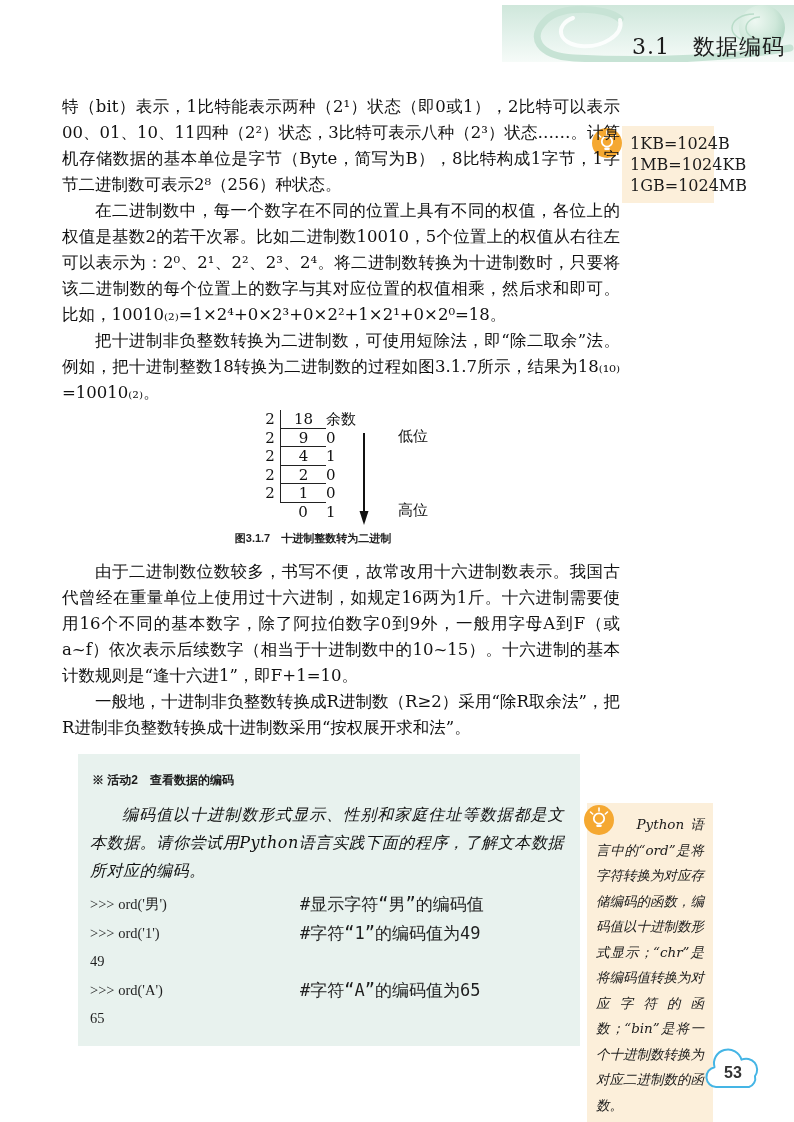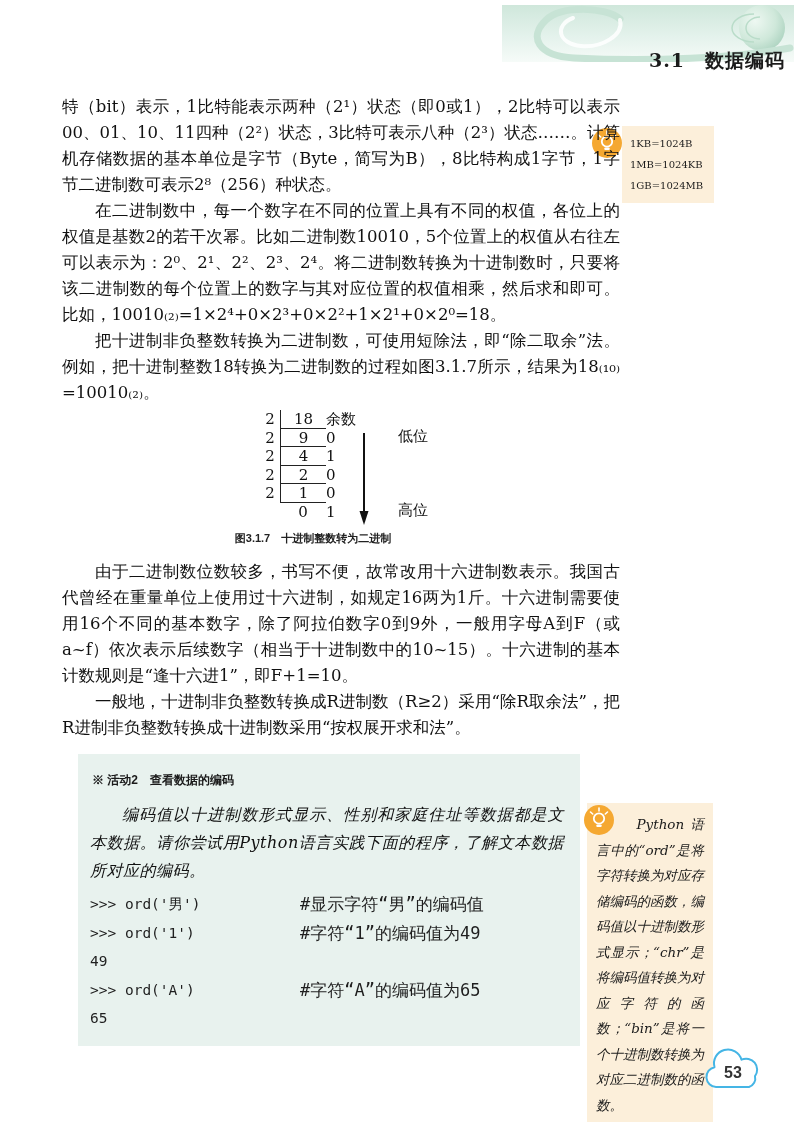--- a/index.html
+++ b/index.html
@@ -10,22 +10,22 @@
     font-family:"DejaVu Serif", serif; color:#111;
   }
 
   
   .header-band {
     position:absolute; left:502px; top:5px; width:292px; height:57px;
     background:linear-gradient(180deg,#cfe7db 0%,#e4f2ec 55%,#f6fbf8 100%);
   }
   .header-band svg { position:absolute; left:0; top:0; }
   .section-title {
-    position:absolute; right:9px; top:43px;
-    font-weight:bold; font-size:19px; letter-spacing:1px; color:#1b1b1b;
+    position:absolute; right:9px; top:27px;
+    font-weight:normal; font-size:22px; letter-spacing:1px; color:#1b1b1b;
     font-family:"DejaVu Serif", serif;
   }
 
   
   .main {
     position:absolute; left:62px; top:94px; width:558px;
     font-size:16.5px; line-height:26px; text-align:justify;
   }
   .main p { text-indent:2em; }
   .main p.no-indent { text-indent:0; }
@@ -55,29 +55,29 @@
     font-family:"Liberation Sans", sans-serif; font-weight:bold;
     font-size:12px; color:#1a1a1a; margin:2px 0 8px 2px;
   }
   .activity-intro {
     font-style:italic; font-size:16px; line-height:28px;
     text-indent:2em; text-align:justify; letter-spacing:0.5px;
   }
   .code-block { margin-top:5px; font-family:"DejaVu Sans Mono", monospace;
                 font-size:14.5px; color:#1f1f1f; }
   .code-line { display:flex; line-height:28.5px; }
-  .code-main { width:210px; flex:0 0 210px; }
+  .code-main { width:210px; flex:0 0 210px;font-family:Liberation Serif, serif; }
   .code-comment { font-size:17px; }
 
   
   .tip-icon { position:absolute; width:30px; height:30px; }
   .note1-box {
     position:absolute; left:622px; top:126px; width:92px;
     background:#fcefda; padding:7px 6px 7px 8px;
-    font-size:10px; line-height:21px; color:#1a1a1a;
+    font-size:16px; line-height:21px; color:#1a1a1a;
   }
   .note2-box {
     position:absolute; left:587px; top:803px; width:126px;
     background:#fcefda; padding:9px 9px 11px 9px;
     font-size:13.5px; line-height:25.5px; font-style:italic;
     text-align:justify; text-indent:3em; color:#1a1a1a;
   }
 
   
   .page-cloud { position:absolute; left:702px; top:1046px; }

